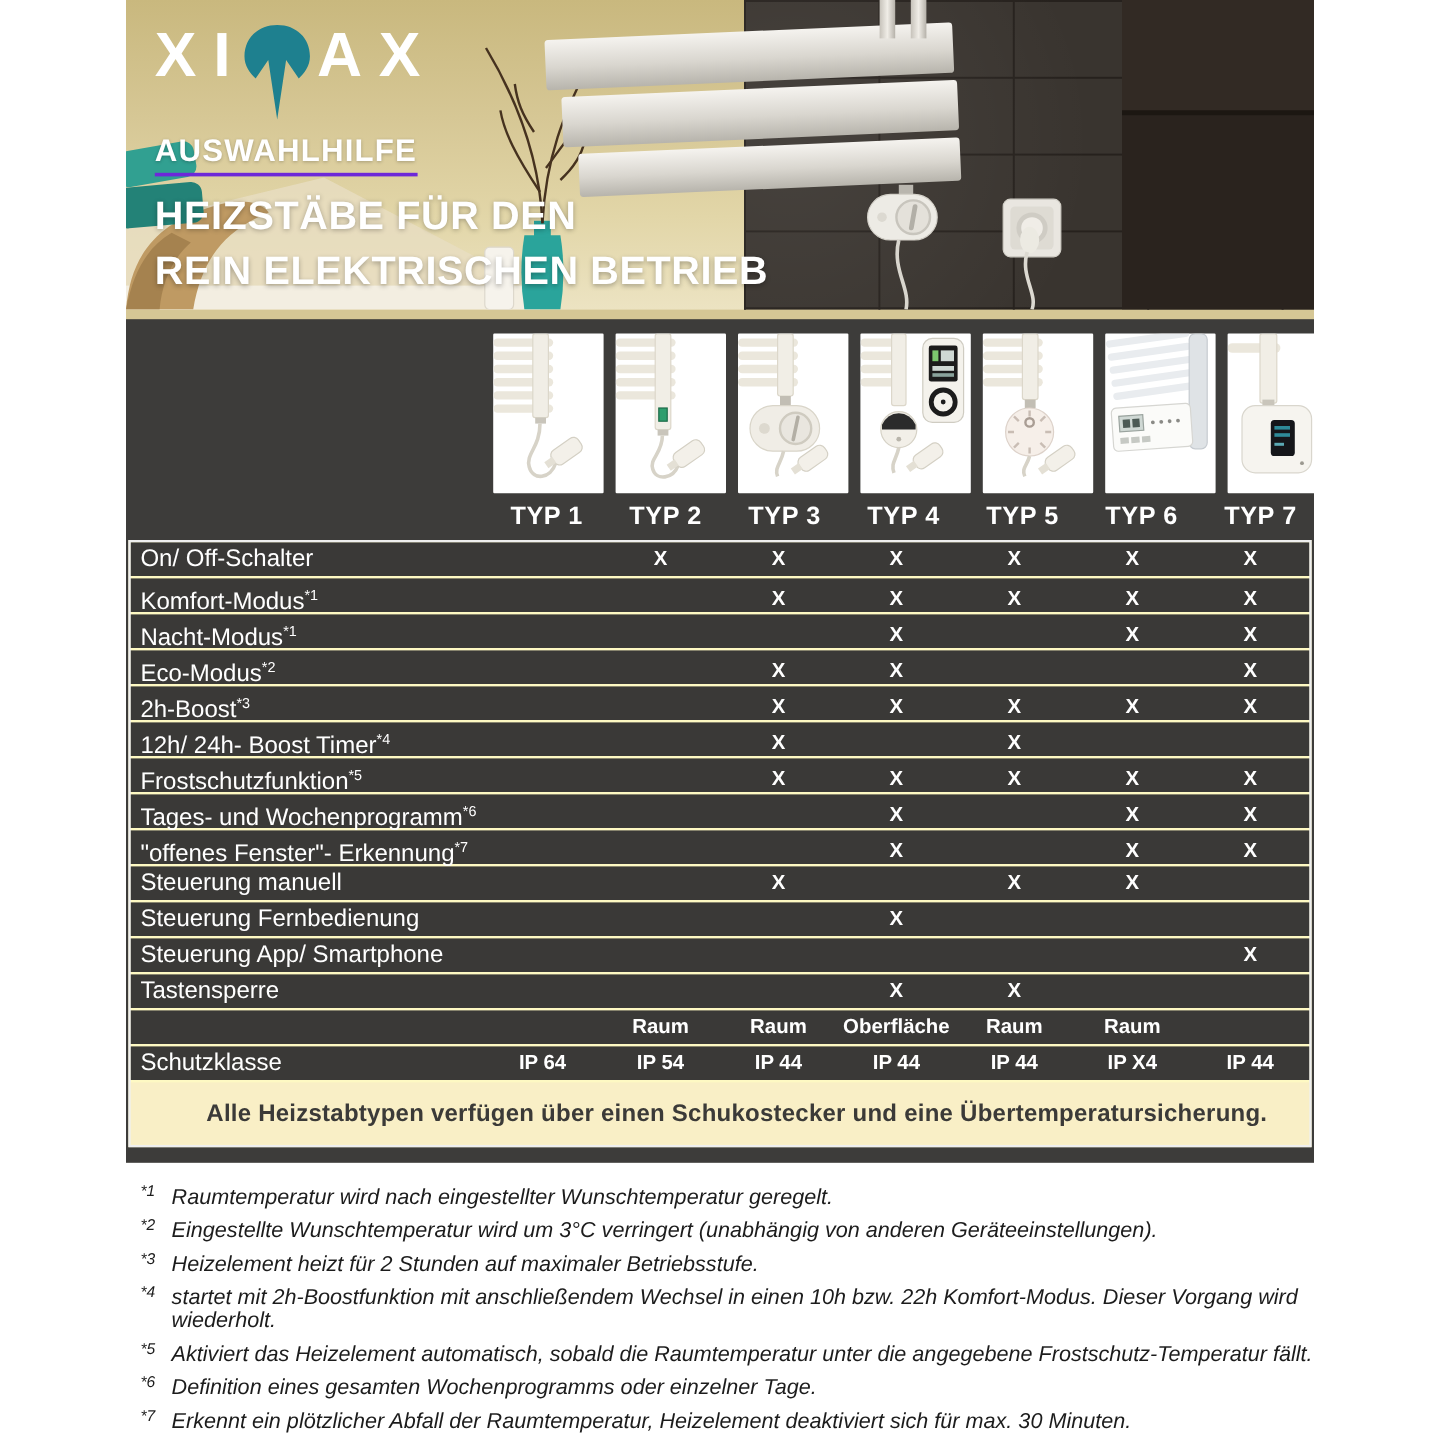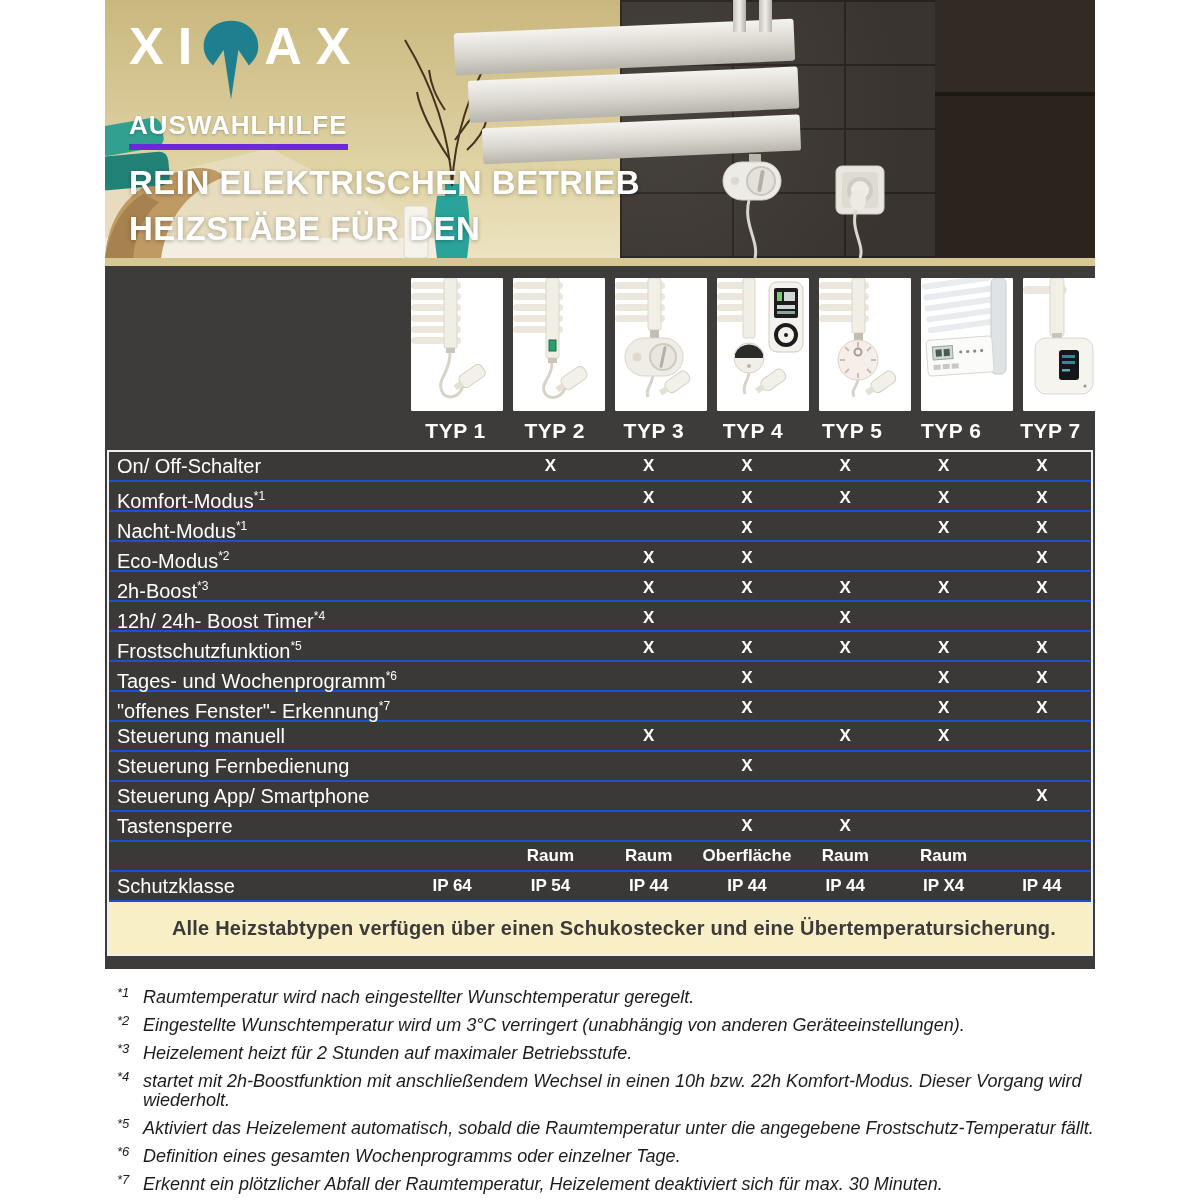--- a/index.html
+++ b/index.html
@@ -14,35 +14,35 @@
       radial-gradient(circle at 8% 45%, rgba(255,255,255,0.07), transparent 55%),
       linear-gradient(#26211d 2px, transparent 2px),
       linear-gradient(90deg,#26211d 2px, transparent 2px);
     background-size:100% 100%,112px 64px,112px 64px;}
   .hero-svg{position:absolute;left:0;top:0;z-index:2;}
   .banner-text{position:absolute;left:24px;top:16px;z-index:3;color:#fff;}
   .logo{display:flex;align-items:flex-start;height:88px;}
   .logo .lt{font-size:52px;font-weight:bold;letter-spacing:14px;line-height:60px;color:#fff;}
   .logo svg{margin:4px 2px 0 -6px;}
   .kicker{margin-top:6px;font-size:26px;font-weight:bold;letter-spacing:1px;
-    border-bottom:6px solid #6d28d9;display:inline-block;padding-bottom:3px;text-shadow:0 1px 3px rgba(0,0,0,.25);}
+    border-bottom:3px solid #6d28d9;display:inline-block;padding-bottom:3px;text-shadow:0 1px 3px rgba(0,0,0,.25);}
   .h1{font-size:33px;font-weight:bold;letter-spacing:.5px;line-height:46px;margin-top:10px;text-shadow:0 1px 4px rgba(0,0,0,.3);}
 
   
   .panel{position:absolute;left:105px;top:266px;width:990px;height:703px;background:#3d3c3a;}
   .col-grid{display:grid;grid-template-columns:296px repeat(7,1fr);gap:10px;}
   .cards-row{position:absolute;left:0;top:12px;width:990px;}
   .card-slot{display:flex;justify-content:center;}
   .card{width:92px;height:133px;background:#fff;border-radius:1px;overflow:hidden;}
   .type-label-row{position:absolute;left:0;top:150px;width:990px;}
   .type-label-row .spacer{}
   .typ-label{text-align:center;color:#fff;font-weight:bold;font-size:21px;line-height:30px;letter-spacing:.5px;}
 
   .feature-table{position:absolute;left:2px;top:184px;width:982px;
-    display:flex;flex-direction:column;gap:2px;background:#1d4ed8;border:2px solid #efefef;}
+    display:flex;flex-direction:column;gap:2px;background:#fef9c3;border:2px solid #efefef;}
   .feat-row{height:28px;display:grid;grid-template-columns:294px repeat(7,1fr);background:#3a3937;align-items:center;}
   .feat-label{color:#fff;font-size:20px;padding-left:8px;white-space:nowrap;line-height:28px;}
   .feat-label sup{font-size:12px;vertical-align:super;letter-spacing:0;}
   .cell{color:#fff;text-align:center;font-weight:bold;font-size:17px;white-space:nowrap;}
   .note-row{height:52px;background:#f9efc6;display:flex;align-items:center;justify-content:center;padding-left:28px;}
   .note-text{color:#3b3a38;font-weight:bold;font-size:20px;letter-spacing:.2px;}
 
   
   .footnotes{position:absolute;left:117px;top:988px;width:980px;color:#1c1c1c;}
   .fn{display:flex;margin-bottom:9px;font-style:italic;}
@@ -122,22 +122,22 @@
   <div class="banner-text">
     <div class="logo">
       <span class="lt">XI</span>
       <svg width="62" height="84" viewBox="0 0 100 135">
         <path d="M50,1 C24,1 6,19 6,43 C6,56 13,65 21,73 L38,48 L50,128 L62,48 L79,73 C87,65 94,56 94,43 C94,19 76,1 50,1 Z" fill="#1e808f"></path>
       </svg>
       <span class="lt">AX</span>
     </div>
     <div class="kicker">AUSWAHLHILFE</div>
     <div class="h1">
+      <div>HEIZSTÄBE FÜR DEN</div>
       <div>REIN ELEKTRISCHEN BETRIEB</div>
-      <div>HEIZSTÄBE FÜR DEN</div>
     </div>
   </div>
 </div>
 
 <div class="panel">
 
   <div class="cards-row col-grid">
     <div class="card-slot"></div>
     <div class="card-slot">
         <div class="card">

